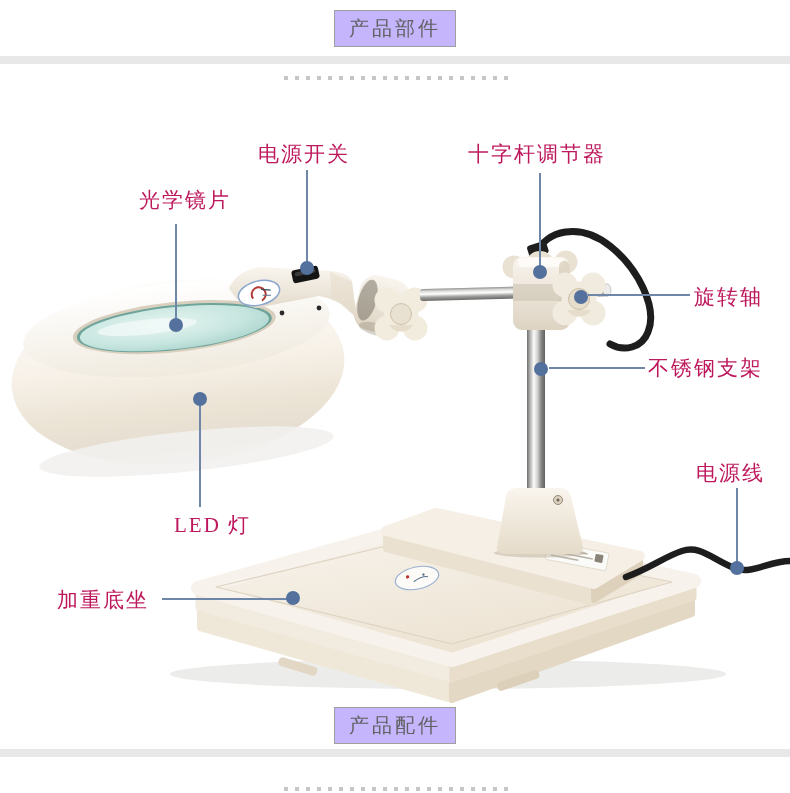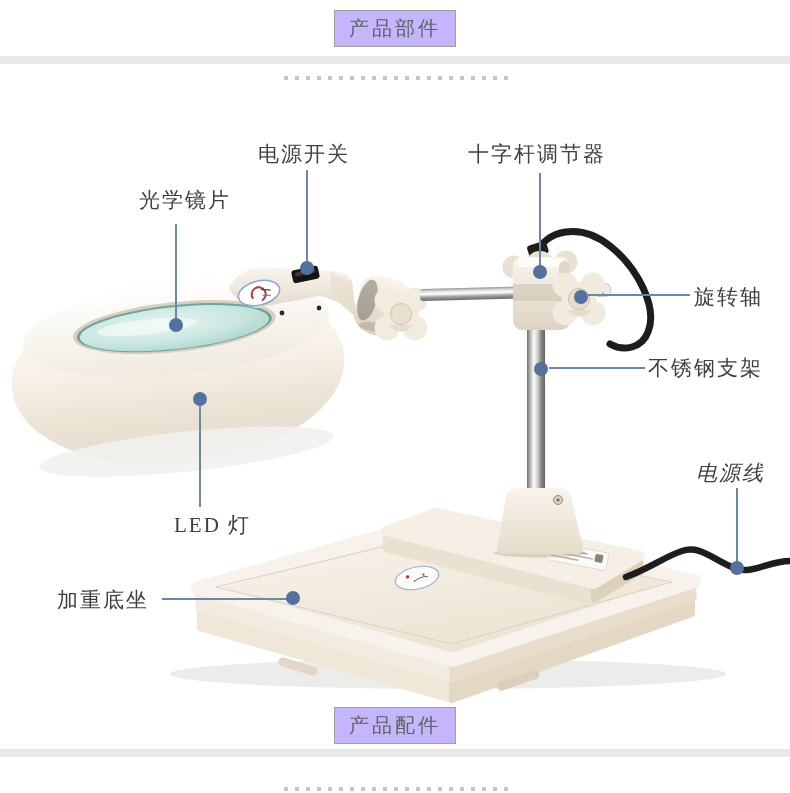--- a/index.html
+++ b/index.html
@@ -12,21 +12,21 @@
     position:absolute;left:50%;transform:translateX(-50%);
     border:1px solid #9f9f9f;color:#616161;background:#c4b5fd;
     font-size:20px;letter-spacing:3px;padding:4px 14px;white-space:nowrap;
   }
   .divider-band{position:absolute;left:0;width:790px;height:8px;background:#e8e8e8;}
   .dotted-line{
     position:absolute;height:4px;width:224px;left:284px;
     background:repeating-linear-gradient(90deg,#c6c6c6 0,#c6c6c6 4px,transparent 4px,transparent 11px);
   }
   .ann-label{
-    position:absolute;font-size:21px;color:#404040;letter-spacing:2px;white-space:nowrap;
+    position:absolute;font-size:21px;color:#be185d;letter-spacing:2px;white-space:nowrap;
   }
   .ann-line-v{position:absolute;width:1.5px;background:#6e86a8;}
   .ann-line-h{position:absolute;height:1.5px;background:#6e86a8;}
   .ann-dot{position:absolute;width:14px;height:14px;border-radius:50%;background:#54719e;}
   svg{position:absolute;left:0;top:0;}
 </style>
 </head>
 <body>
 
 <div class="page">
@@ -227,21 +227,21 @@
   <div class="ann-dot" style="left:574px;top:290px;"></div>
 
   <div class="ann-label" style="left:648px;top:354px;">不锈钢支架</div>
   <div class="ann-line-h" style="left:549px;top:367px;width:96px;"></div>
   <div class="ann-dot" style="left:534px;top:362px;"></div>
 
   <div class="ann-label" style="left:174px;top:511px;font-family:Liberation Serif, serif;">LED 灯</div>
   <div class="ann-line-v" style="left:199px;top:404px;height:103px;"></div>
   <div class="ann-dot" style="left:193px;top:392px;"></div>
 
-  <div class="ann-label" style="left:696px;top:459px;font-style:italic;">电源线</div>
+  <div class="ann-label" style="left:696px;top:459px;">电源线</div>
   <div class="ann-line-v" style="left:736px;top:488px;height:74px;"></div>
   <div class="ann-dot" style="left:730px;top:561px;"></div>
 
   <div class="ann-label" style="left:57px;top:586px;text-align:center;">加重底坐</div>
   <div class="ann-line-h" style="left:162px;top:598px;width:125px;"></div>
   <div class="ann-dot" style="left:286px;top:591px;"></div>
 
   <div class="section-box" style="top:707px;font-family:Liberation Serif, serif;">产品配件</div>
 
   <div class="divider-band" style="top:749px;"></div>

